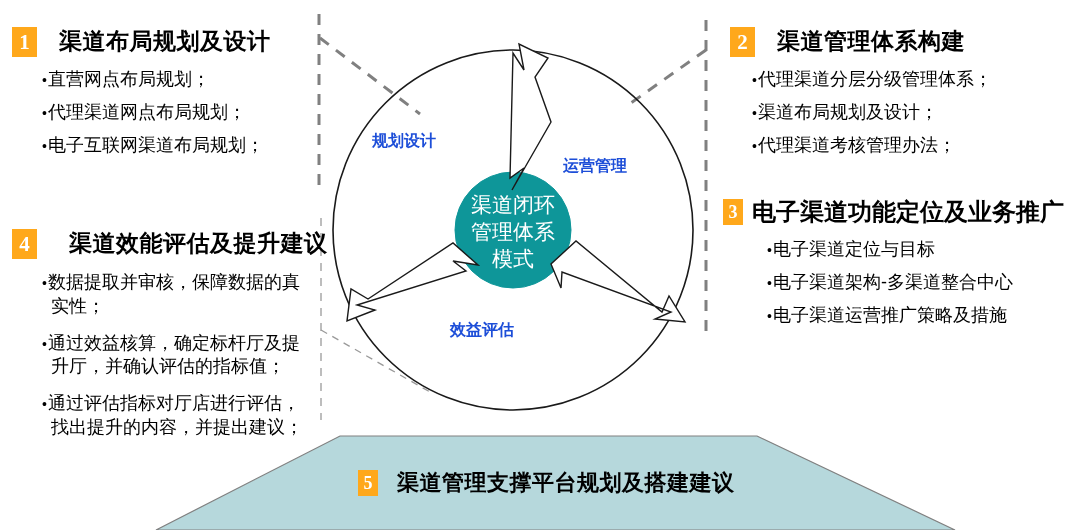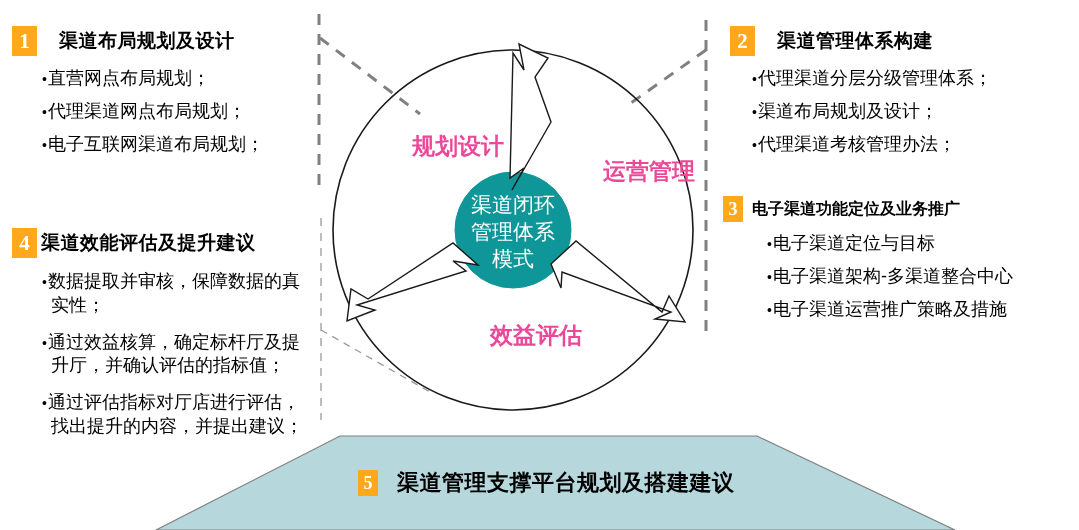--- a/index.html
+++ b/index.html
@@ -52,25 +52,25 @@
     position: absolute;
   }
   .sec-head {
     display: flex;
     align-items: center;
     white-space: nowrap;
   }
   .sec-title {
     font-family: "Liberation Serif", "DejaVu Serif", serif;
     font-weight: bold;
-    font-size: 19px;
+    font-size: 23px;
     color: #000000;
     letter-spacing: 0.5px;
   }
-  .sec-title.tight { font-size: 16px; letter-spacing: 0; }
+  .sec-title.tight { font-size: 24px; letter-spacing: 0; }
   .bullets {
     margin: 0;
     padding: 0;
     list-style: none;
   }
   .bullets li {
     font-family: "Liberation Sans", "DejaVu Sans", sans-serif;
     font-size: 18px;
     color: #000000;
     line-height: 1.32;
@@ -83,41 +83,40 @@
     font-size: 14px;
     margin-right: 1px;
   }
 
   
   #sec1 { left: 12px;  top: 26px; }
   #sec1 .sec-title { margin-left: 22px; }
   #sec1 .bullets { margin-top: 11px; margin-left: 30px; }
 
   #sec4 { left: 12px;  top: 228px; }
-  #sec4 .sec-title { margin-left: 4px; }
+  #sec4 .sec-title { margin-left: 32px; }
   #sec4 .bullets { margin-top: 12px; margin-left: 30px; width: 272px; }
   #sec4 .bullets li { margin-bottom: 13px; }
 
   #sec2 { left: 730px; top: 26px; }
   #sec2 .sec-title { margin-left: 22px; }
   #sec2 .bullets { margin-top: 11px; margin-left: 22px; }
 
   #sec3 { left: 723px; top: 196px; }
   #sec3 .sec-title { margin-left: 9px; }
   #sec3 .bullets { margin-top: 10px; margin-left: 44px; }
 
   
   .ring-label {
     position: absolute;
     font-family: "Liberation Serif", "DejaVu Serif", serif;
     font-weight: bold;
-    font-size: 23px;
-    color: #ec4899;
-    white-space: nowrap;
-    margin-left: 40px;
+    font-size: 16px;
+    color: #1d4ed8;
+    white-space: nowrap;
   }
   #lbl-plan { left: 372px; top: 131px; }
   #lbl-ops  { left: 563px; top: 156px; }
   #lbl-eval { left: 450px; top: 320px; }
 
   .core-text {
     position: absolute;
     left: 455px;
     top: 192px;
     width: 116px;

